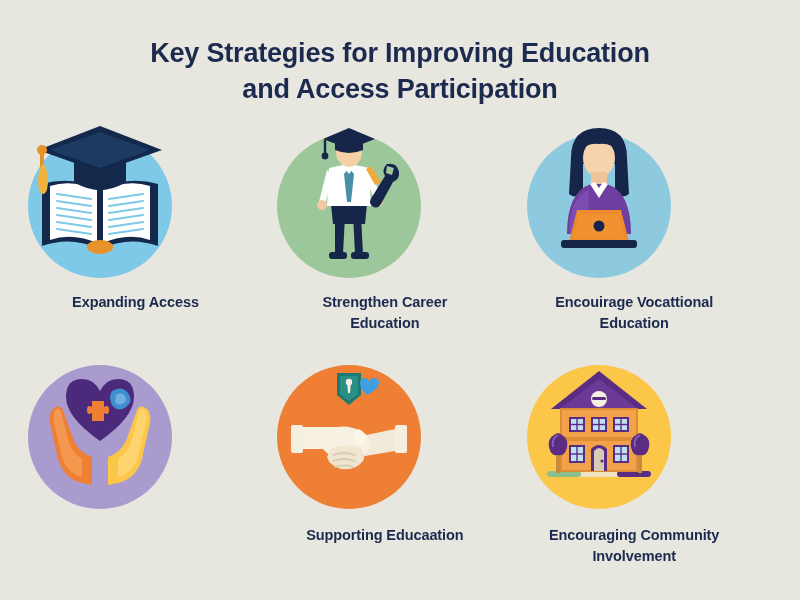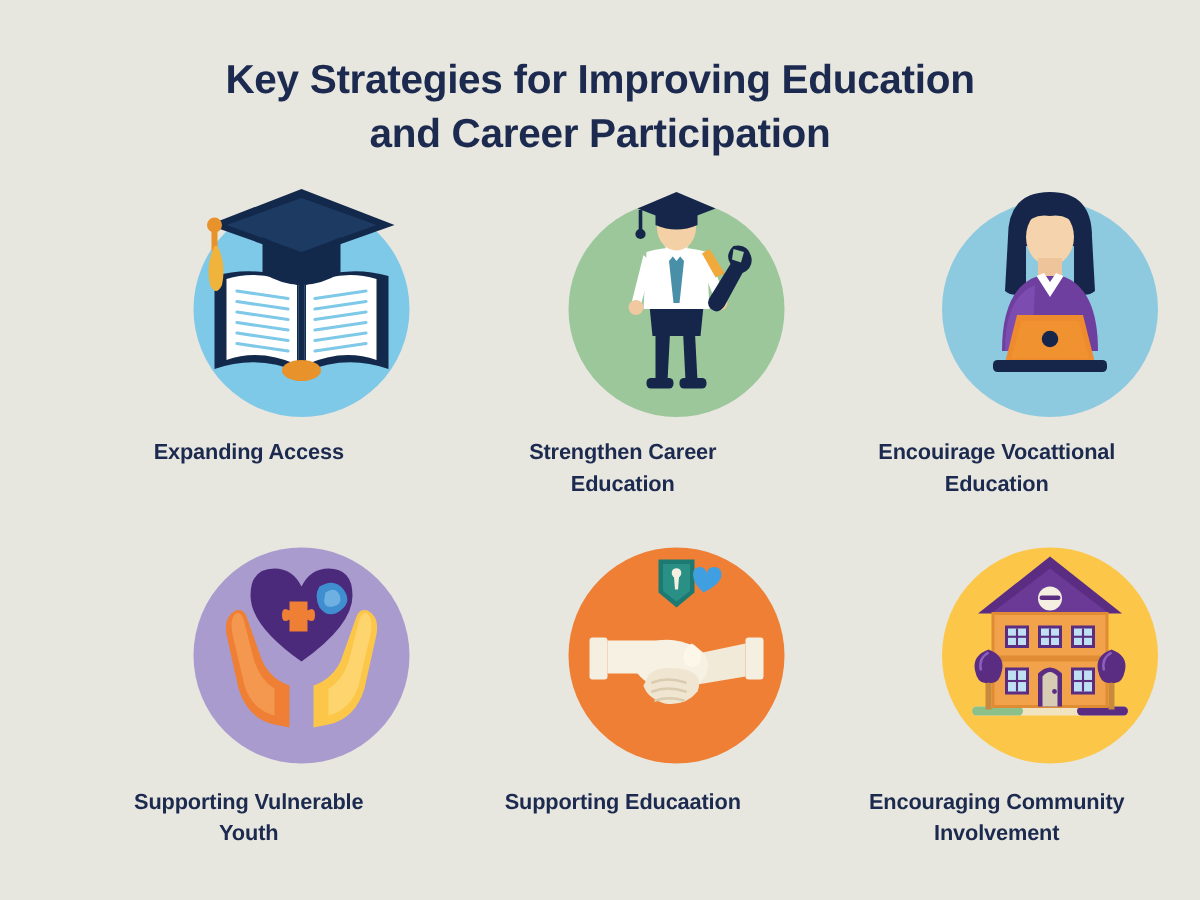--- a/index.html
+++ b/index.html
@@ -54,21 +54,21 @@
     grid-template-columns: repeat(3, 1fr);
     grid-template-rows: repeat(2, 1fr);
     column-gap: 4px;
     row-gap: 10px;
   }
 
   .cell {
     position: relative;
     display: flex;
     flex-direction: column;
-    align-items: flex-end;
+    align-items: flex-start;
   }
 
   .circle-wrap {
     position: relative;
     width: 144px;
     height: 144px;
     margin-top: 8px;
   }
   .circle {
     position: absolute;
@@ -99,21 +99,21 @@
   }
   .row2 .cell-label { margin-top: 16px; }
 </style>
 </head>
 <body>
 
 <div id="infographic">
 
   <div class="title-block">
     <span class="title-line">Key Strategies for Improving Education</span>
-    <span class="title-line">and Career Participation</span>
+    <span class="title-line">and Access Participation</span>
   </div>
 
   <div class="grid">
 
     <div class="cell row1">
       <div class="circle-wrap">
         <div class="circle" style="background:#7ec8e8;"></div>
         <svg class="icon-art" viewBox="0 0 176 176">
 
           <path d="M30 78 L30 140 Q58 130 86 142 L86 82 Q58 70 30 78 Z" fill="#13294b"></path>
@@ -241,24 +241,20 @@
           <path d="M100 54 Q110 48 116 56 Q122 64 114 70 Q106 76 100 68 Q96 60 100 54 Z" fill="#3f8fd0"></path>
           <path d="M104 58 Q110 54 113 59 Q116 65 110 67 Q104 69 103 64 Z" fill="#6fb0e2"></path>
 
           <path d="M44 70 Q36 74 38 86 L46 122 Q52 142 70 146 L80 148 L80 120 Q68 116 62 104 L52 76 Q50 68 44 70 Z" fill="#ee7f34"></path>
           <path d="M44 72 Q40 76 42 86 L50 120 Q55 136 70 140 L70 122 Q60 116 56 102 L50 78 Q48 70 44 72 Z" fill="#f4974f"></path>
 
           <path d="M132 70 Q140 74 138 86 L130 122 Q124 142 106 146 L96 148 L96 120 Q108 116 114 104 L124 76 Q126 68 132 70 Z" fill="#fcc748"></path>
           <path d="M132 72 Q136 76 134 86 L126 120 Q121 136 106 140 L106 122 Q116 116 120 102 L126 78 Q128 70 132 72 Z" fill="#fdd46d"></path>
         </svg>
       </div>
-      <div class="cell-label">
-        <span>Supporting Vulnerable</span><br>
-        <span>Youth</span>
-      </div>
     </div>
 
     <div class="cell row2">
       <div class="circle-wrap">
         <div class="circle" style="background:#ee7f34;"></div>
         <svg class="icon-art" viewBox="0 0 176 176">
 
           <path d="M76 36 L100 36 L100 58 L88 68 L76 58 Z" fill="#1d7a72"></path>
           <path d="M79 39 L97 39 L97 57 L88 64 L79 57 Z" fill="#2a8f85"></path>
           <path d="M86 44 L90 44 L89 56 L87 56 Z" fill="#f5efe2"></path>

